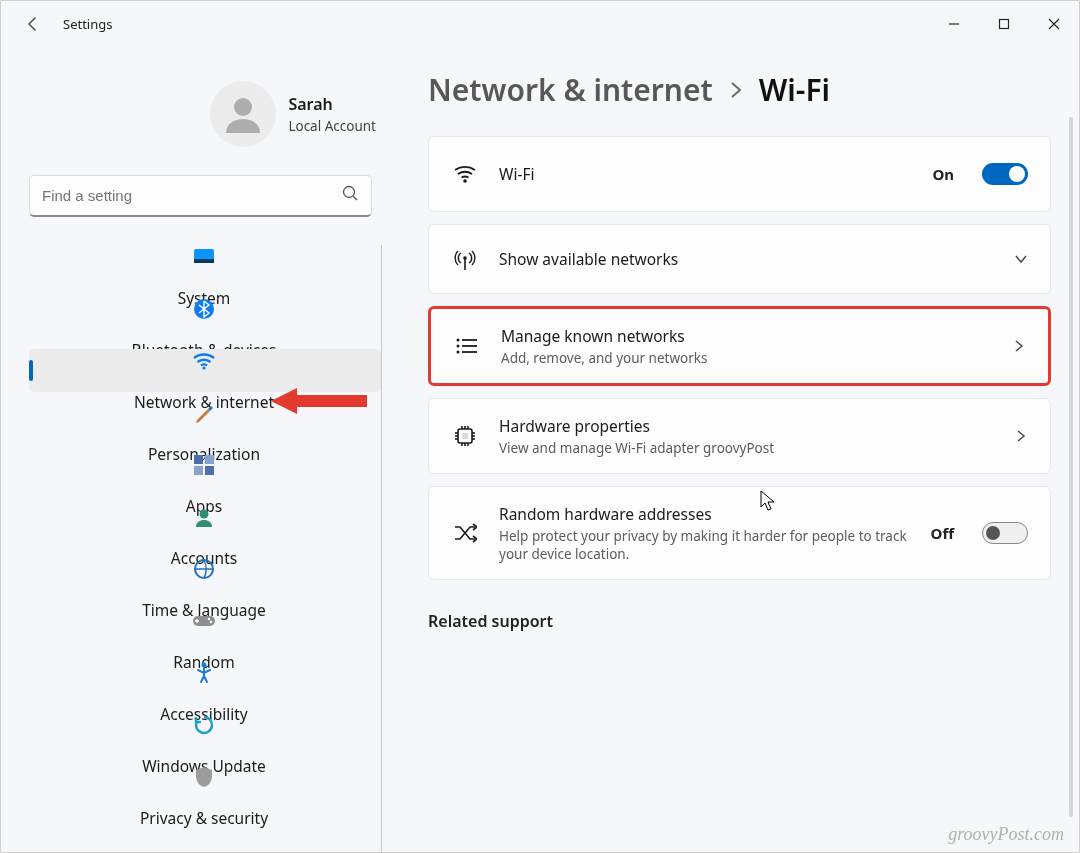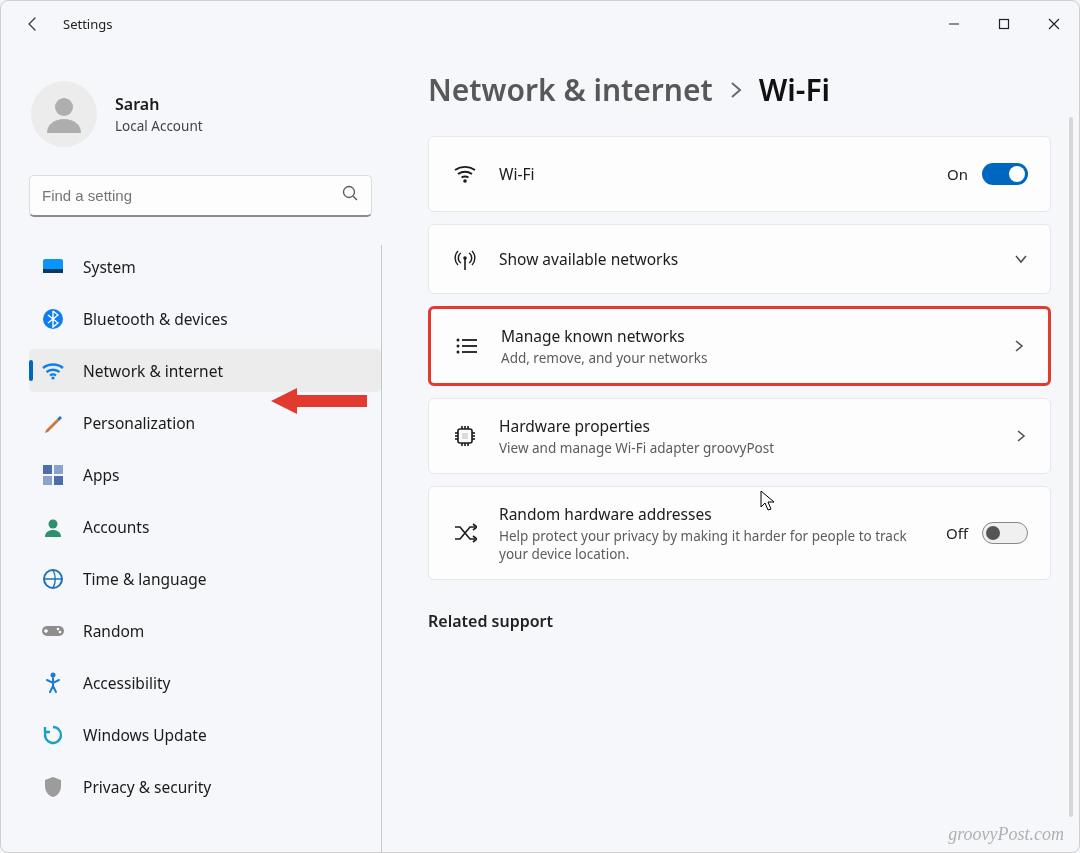--- a/index.html
+++ b/index.html
@@ -6,21 +6,21 @@
   html, body { width: 1080px; height: 853px; overflow: hidden; }
   body {
     font-family: "Segoe UI Variable", "Segoe UI", system-ui, sans-serif;
     background: #f5f7fa;
     color: #1b1b1b;
     position: relative;
   }
   .window-frame {
     position: absolute; inset: 0;
     border: 1px solid #cfcfcf;
-    border-radius: 8px;
+    border-radius: 1px;
     background: #f5f7fa;
     display: flex;
     flex-direction: column;
     overflow: hidden;
   }
   .titlebar {
     height: 46px;
     display: flex;
     align-items: center;
     padding-left: 16px;
@@ -52,22 +52,23 @@
   .sidebar {
     width: 385px;
     padding: 30px 10px 0 28px;
     display: flex;
     flex-direction: column;
     overflow: hidden;
   }
   .profile {
     display: flex;
     align-items: center;
-    gap: 18px;
+    gap: 12px;
     padding: 4px 0 28px 2px;
+    justify-content: flex-end;
   }
   .avatar {
     width: 66px; height: 66px;
     border-radius: 50%;
     background: #ececec;
     display: flex; align-items: center; justify-content: center;
     color: #aeaeae;
   }
   .profile-text .name { font-size: 16px; font-weight: 600; }
   .profile-text .account { font-size: 13.5px; color: #444; margin-top: 2px; }
@@ -103,20 +104,21 @@
     display: flex;
     align-items: center;
     gap: 18px;
     padding: 0 14px 0 12px;
     border-radius: 5px;
     position: relative;
     margin-bottom: 9px;
     font-size: 15.5px;
     color: #1b1b1b;
     cursor: default;
+    flex-direction: column;
   }
   .nav-item.active { background: #ececec; }
   .nav-item.active::before {
     content: "";
     position: absolute; left: 0; top: 11px; bottom: 11px;
     width: 4px;
     background: #0067c0;
     border-radius: 2px;
   }
   .nav-icon {
@@ -161,22 +163,23 @@
   .row .icon-col {
     width: 28px;
     display: flex; justify-content: center;
     color: #1b1b1b;
     flex-shrink: 0;
   }
   .row .text-col { flex: 1; }
   .row .text-col .primary { font-size: 15.5px; color: #1b1b1b; }
   .row .text-col .secondary { font-size: 13.5px; color: #5c5c5c; margin-top: 2px; }
   .row .action-col {
-    display: flex; align-items: center; gap: 14px;
+    display: flex; align-items: center; gap: 28px;
     color: #4b4b4b;
+    font-weight: bold;
   }
   .toggle {
     width: 46px; height: 22px; border-radius: 11px;
     position: relative;
   }
   .toggle.on { background: #0067c0; }
   .toggle.on::after {
     content: ""; position: absolute; right: 3px; top: 3px;
     width: 16px; height: 16px; border-radius: 50%; background: #fff;
   }

